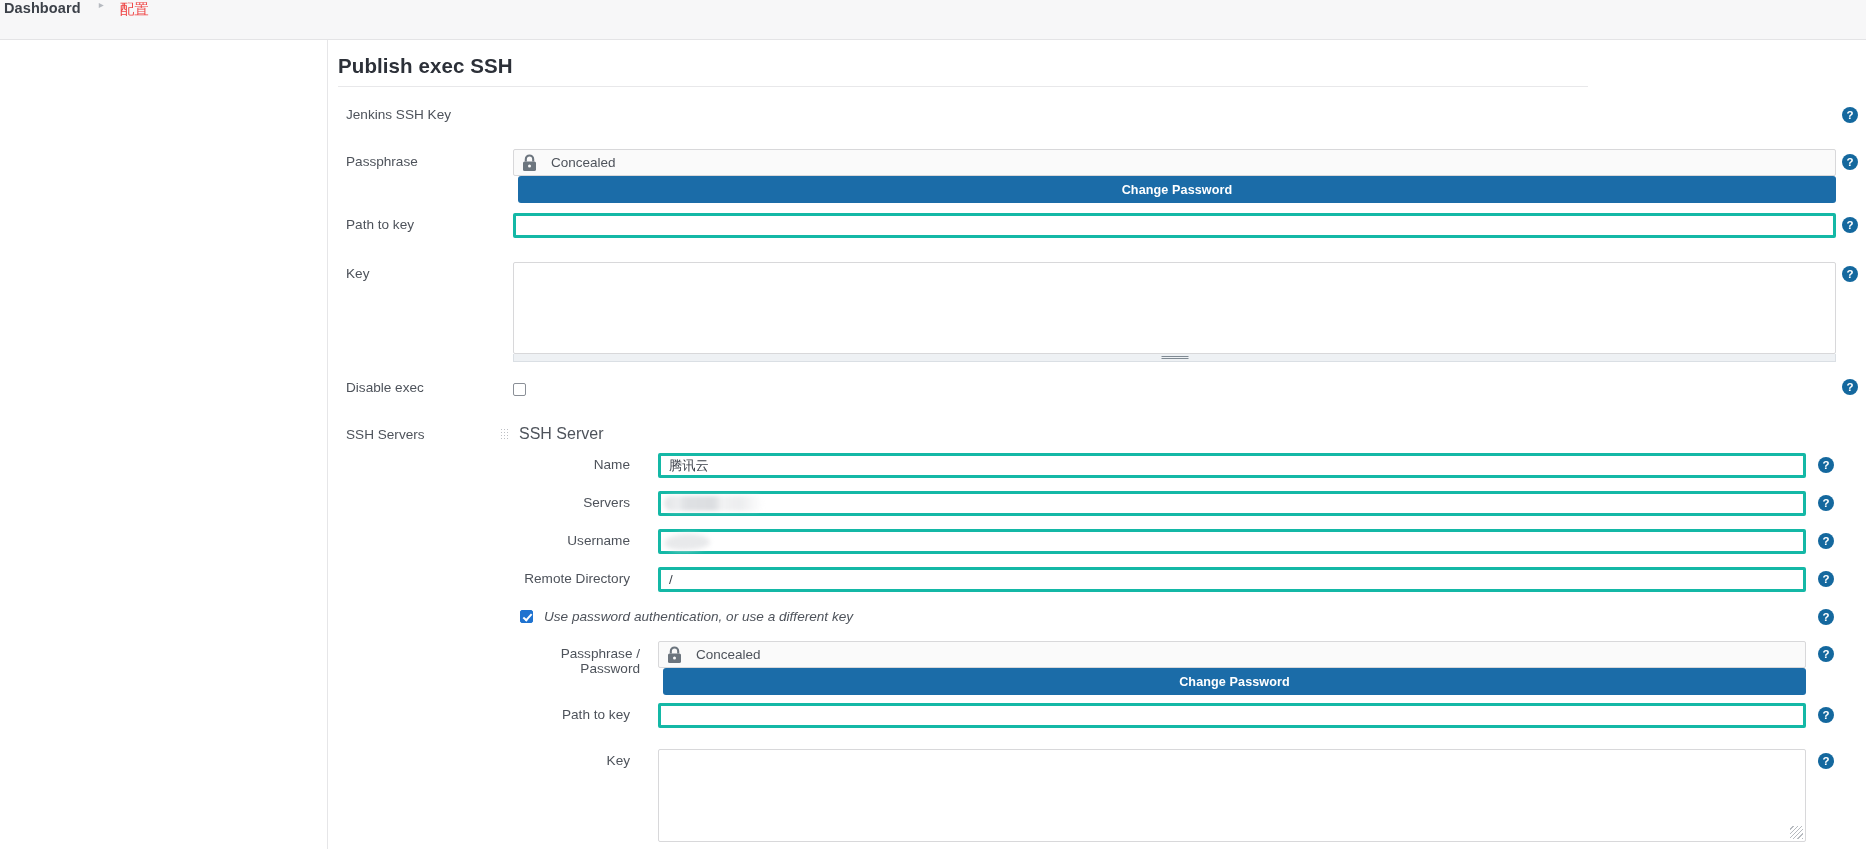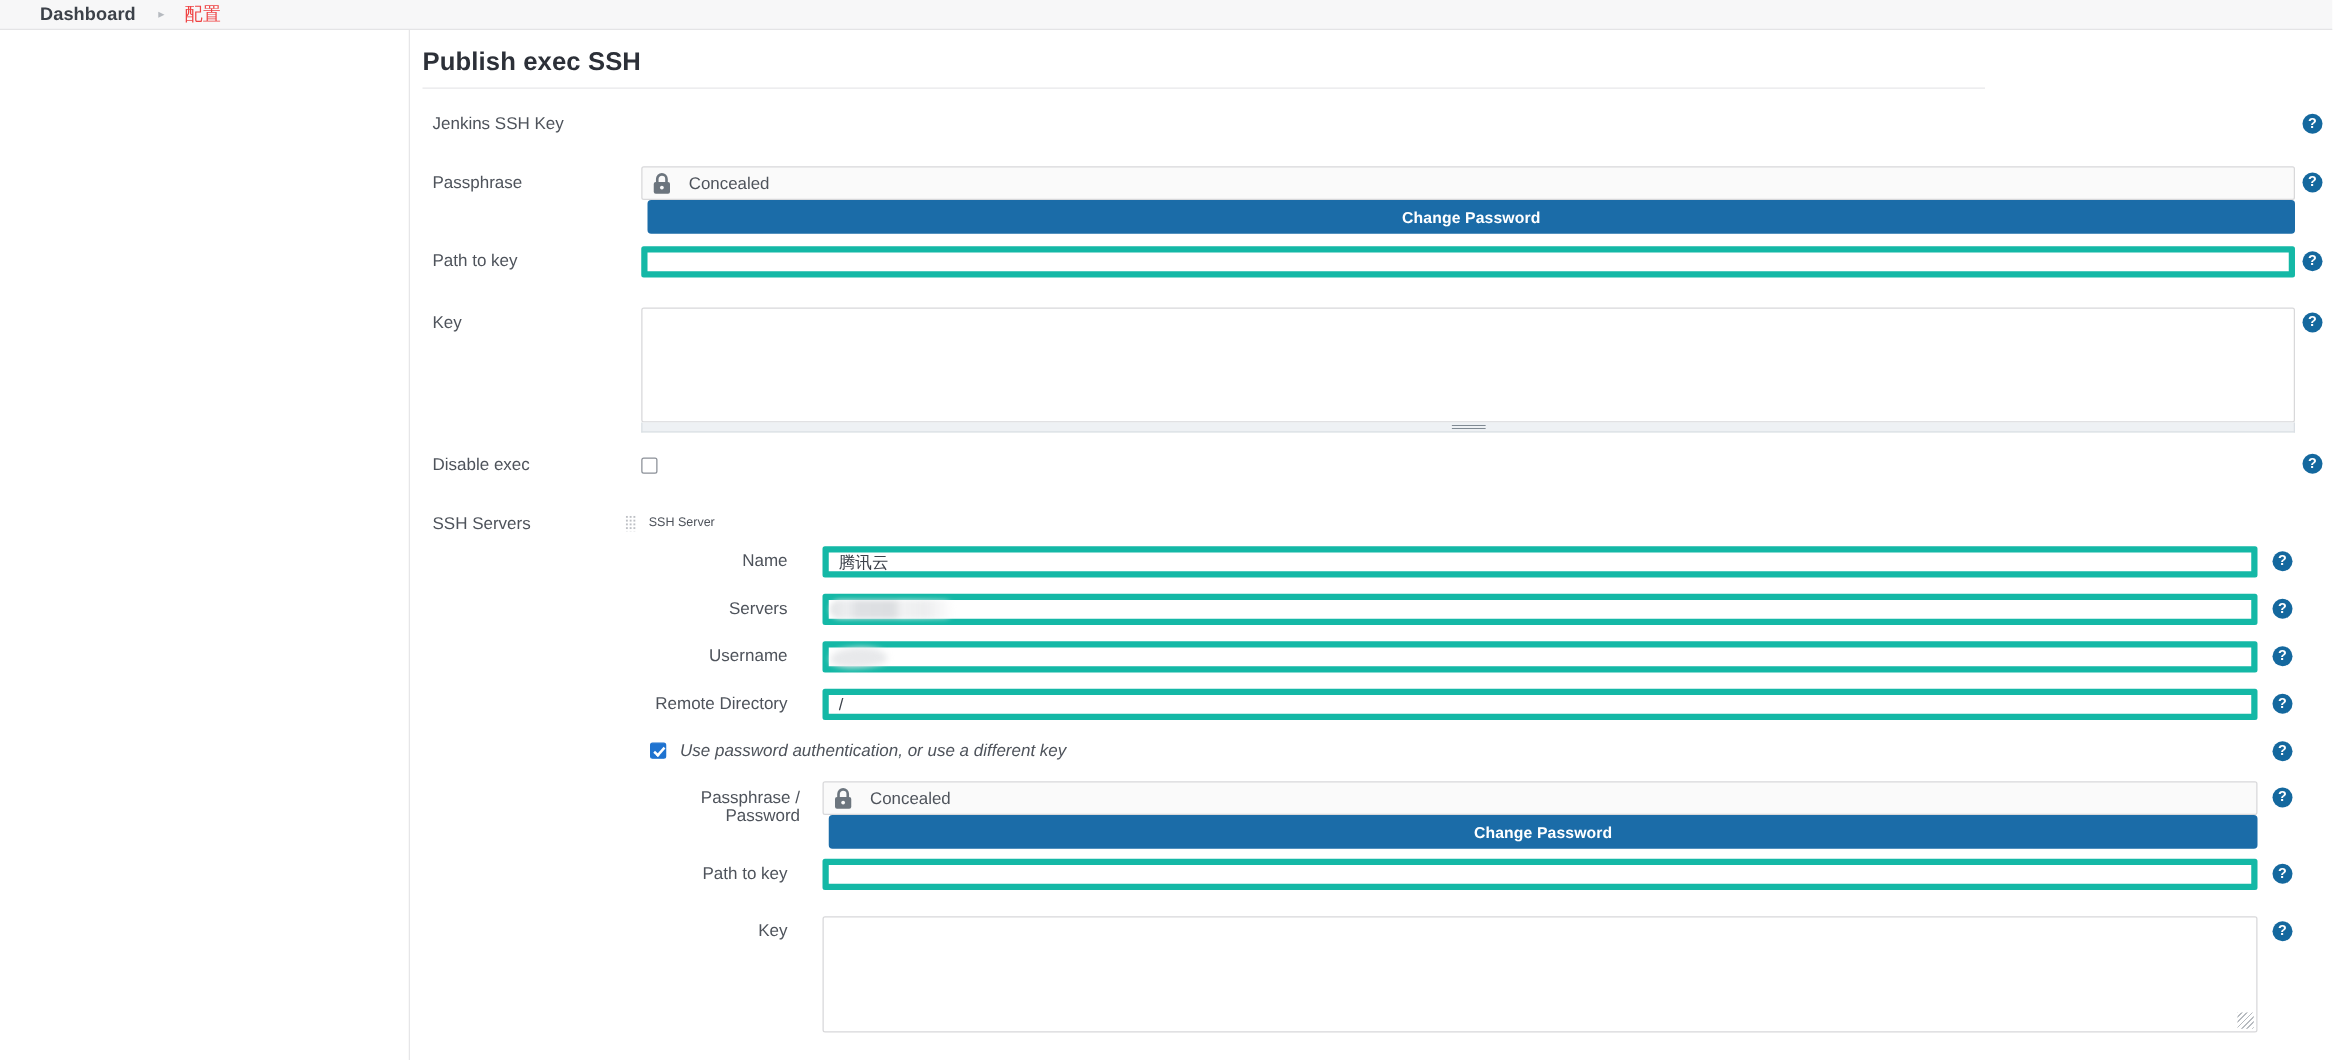--- a/index.html
+++ b/index.html
@@ -7,26 +7,26 @@
     margin: 0; padding: 0;
     width: 1866px; height: 849px;
     overflow: hidden;
     background: #ffffff;
     font-family: "Liberation Sans", sans-serif;
     color: #333c45;
   }
 
   
   #breadcrumb-bar {
-    height: 24px;
+    height: 40px;
     background: #f7f7f8;
     border-bottom: 1px solid #e4e4e6;
     display: flex;
-    align-items: center;
-    padding-left: 32px;
+    align-items: flex-start;
+    padding-left: 4px;
     font-size: 14.5px;
   }
   .crumb-home {
     font-weight: bold;
     color: #3c4149;
     letter-spacing: .1px;
   }
   .crumb-sep {
     color: #b6bac0;
     font-size: 10px;
@@ -91,21 +91,21 @@
   }
   .row-field {
     flex: 1 1 auto;
     padding-right: 26px;
     position: relative;
   }
 
   input.txt {
     width: 100%;
     height: 25px;
-    border: 5px solid #14b8a6;
+    border: 3px solid #14b8a6;
     border-radius: 2px;
     background: #fff;
     font-family: "Liberation Sans", sans-serif;
     font-size: 13.3px;
     color: #3b4049;
     padding: 0 8px;
     outline: none;
   }
   textarea.ta {
     width: 100%;
@@ -213,21 +213,21 @@
   }
   .grip {
     width: 9px; height: 13px;
     cursor: move;
     background-image:
       radial-gradient(circle, #b9bcc1 0.7px, transparent 0.8px);
     background-size: 3px 3px;
     opacity: .95;
   }
   .srv-title {
-    font-size: 10px;
+    font-size: 16px;
     color: #4e535b;
   }
   .srv-row {
     display: flex;
     align-items: flex-start;
     position: relative;
     min-height: 38px;
   }
   .srv-label {
     width: 160px;

